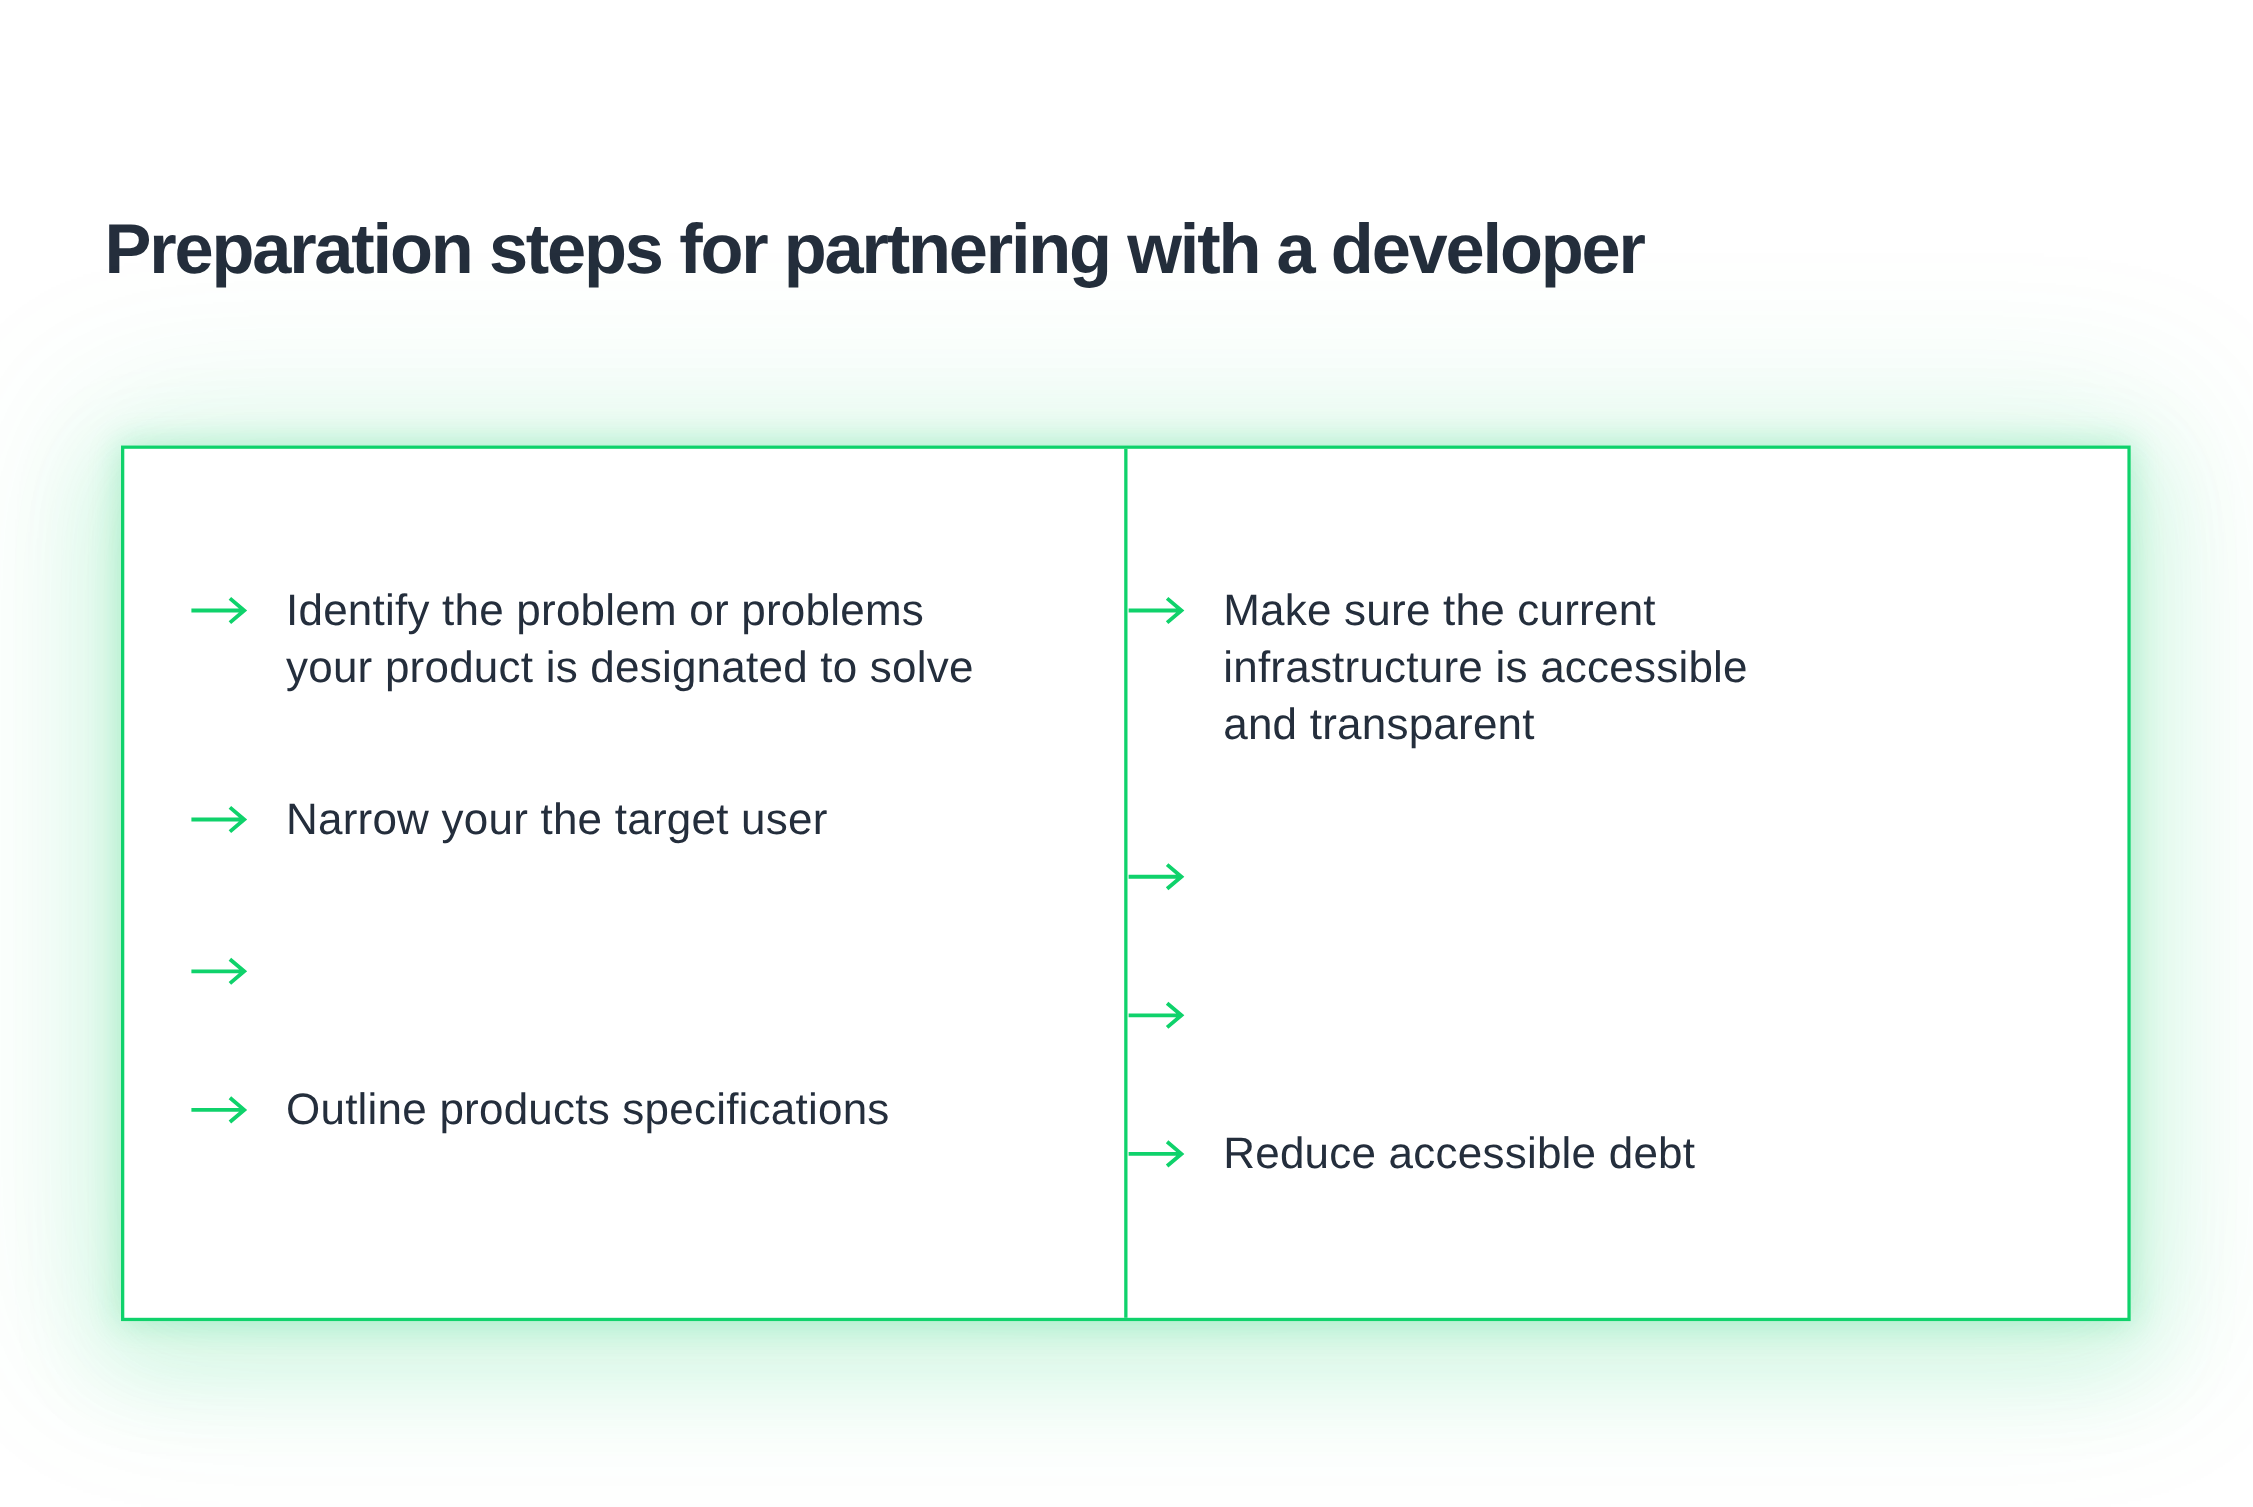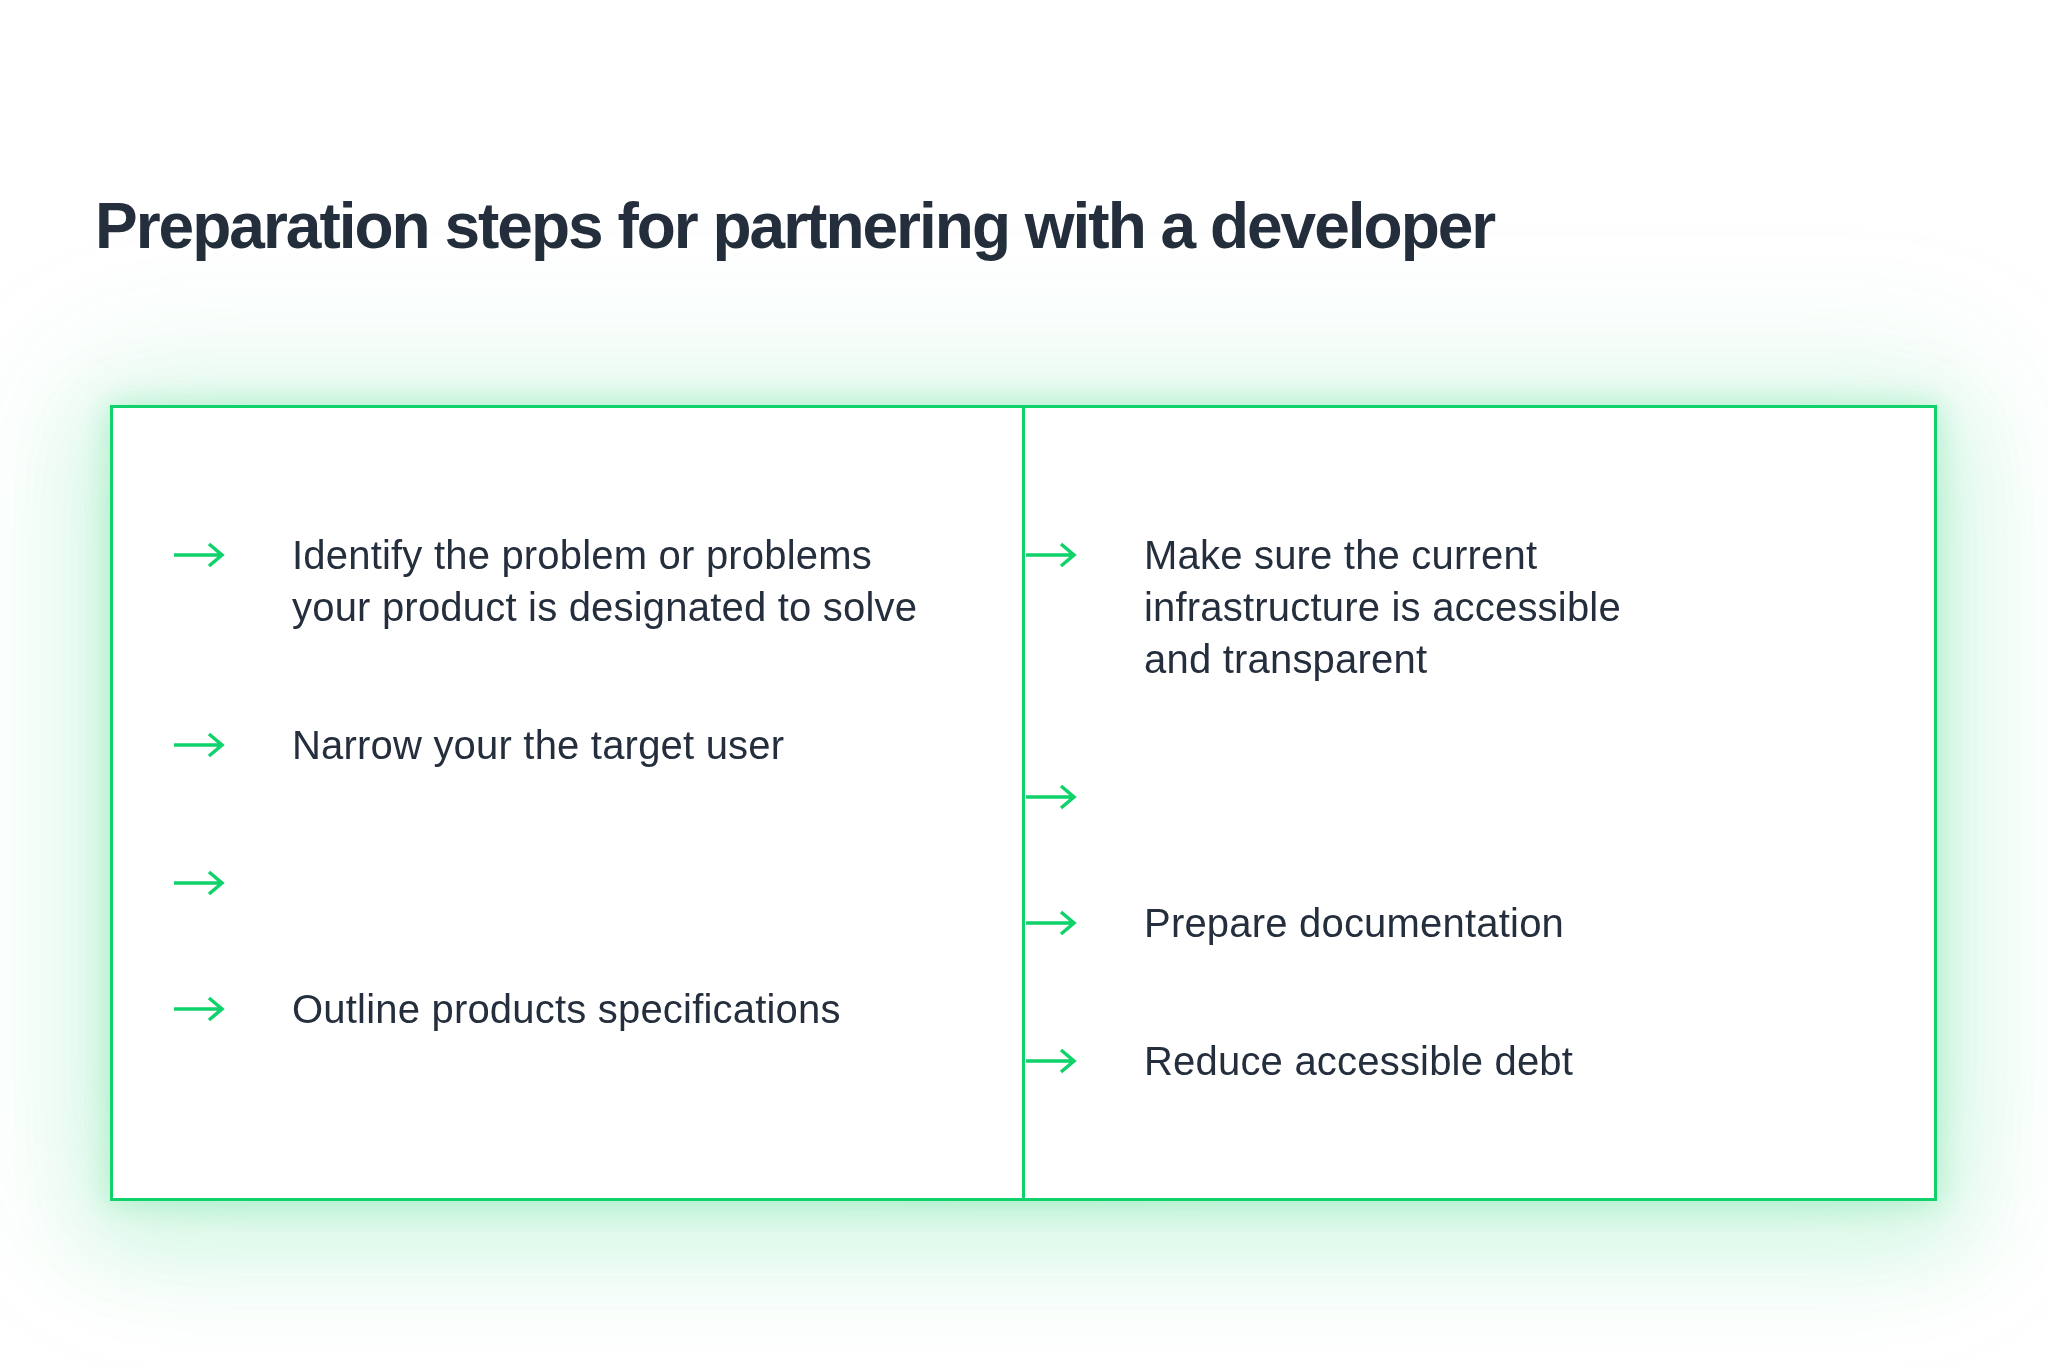--- a/index.html
+++ b/index.html
@@ -70,21 +70,20 @@
     width: 912px;
     border-right: 3px solid var(--green);
     padding-left: 60px;
   }
   .col-right {
     flex: 1;
   }
   .step-item {
     display: flex;
     align-items: flex-start;
-    gap: 32px;
   }
   .arrow {
     flex: 0 0 52px;
     height: 28px;
     margin-top: 12px;
     color: var(--green);
   }
   .arrow svg { display: block; }
   .step-text {
     margin-left: 35px;
@@ -167,21 +166,20 @@
           </svg>
         </span>
       </div>
 
       <div class="step-item">
         <span class="arrow">
           <svg width="52" height="28" viewBox="0 0 52 28" fill="none" xmlns="http://www.w3.org/2000/svg">
             <path d="M1 14 H48 M36 3 L49 14 L36 25" stroke="currentColor" stroke-width="3.5" fill="none"></path>
           </svg>
         </span>
-        <span class="step-text">Prepare documentation</span>
       </div>
 
       <div class="step-item">
         <span class="arrow">
           <svg width="52" height="28" viewBox="0 0 52 28" fill="none" xmlns="http://www.w3.org/2000/svg">
             <path d="M1 14 H48 M36 3 L49 14 L36 25" stroke="currentColor" stroke-width="3.5" fill="none"></path>
           </svg>
         </span>
         <span class="step-text">Reduce accessible debt</span>
       </div>

